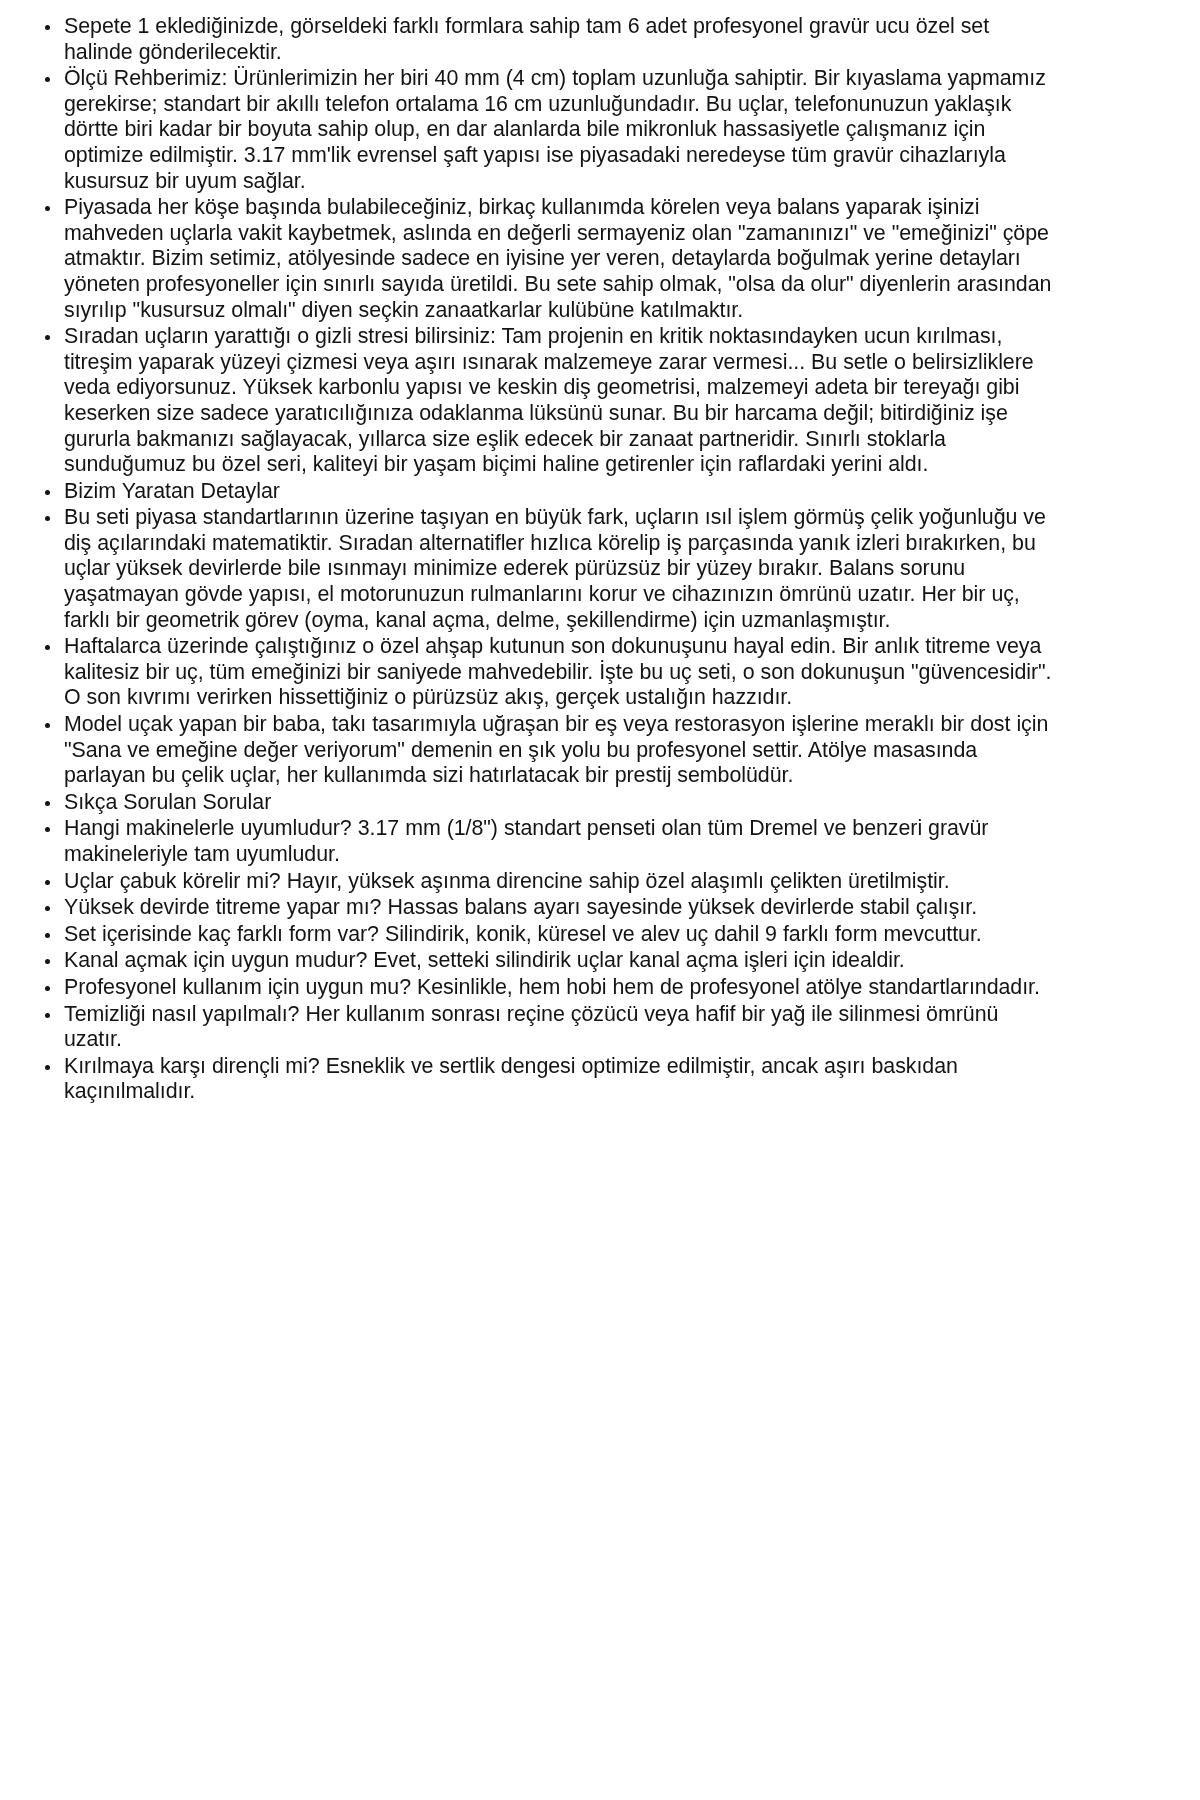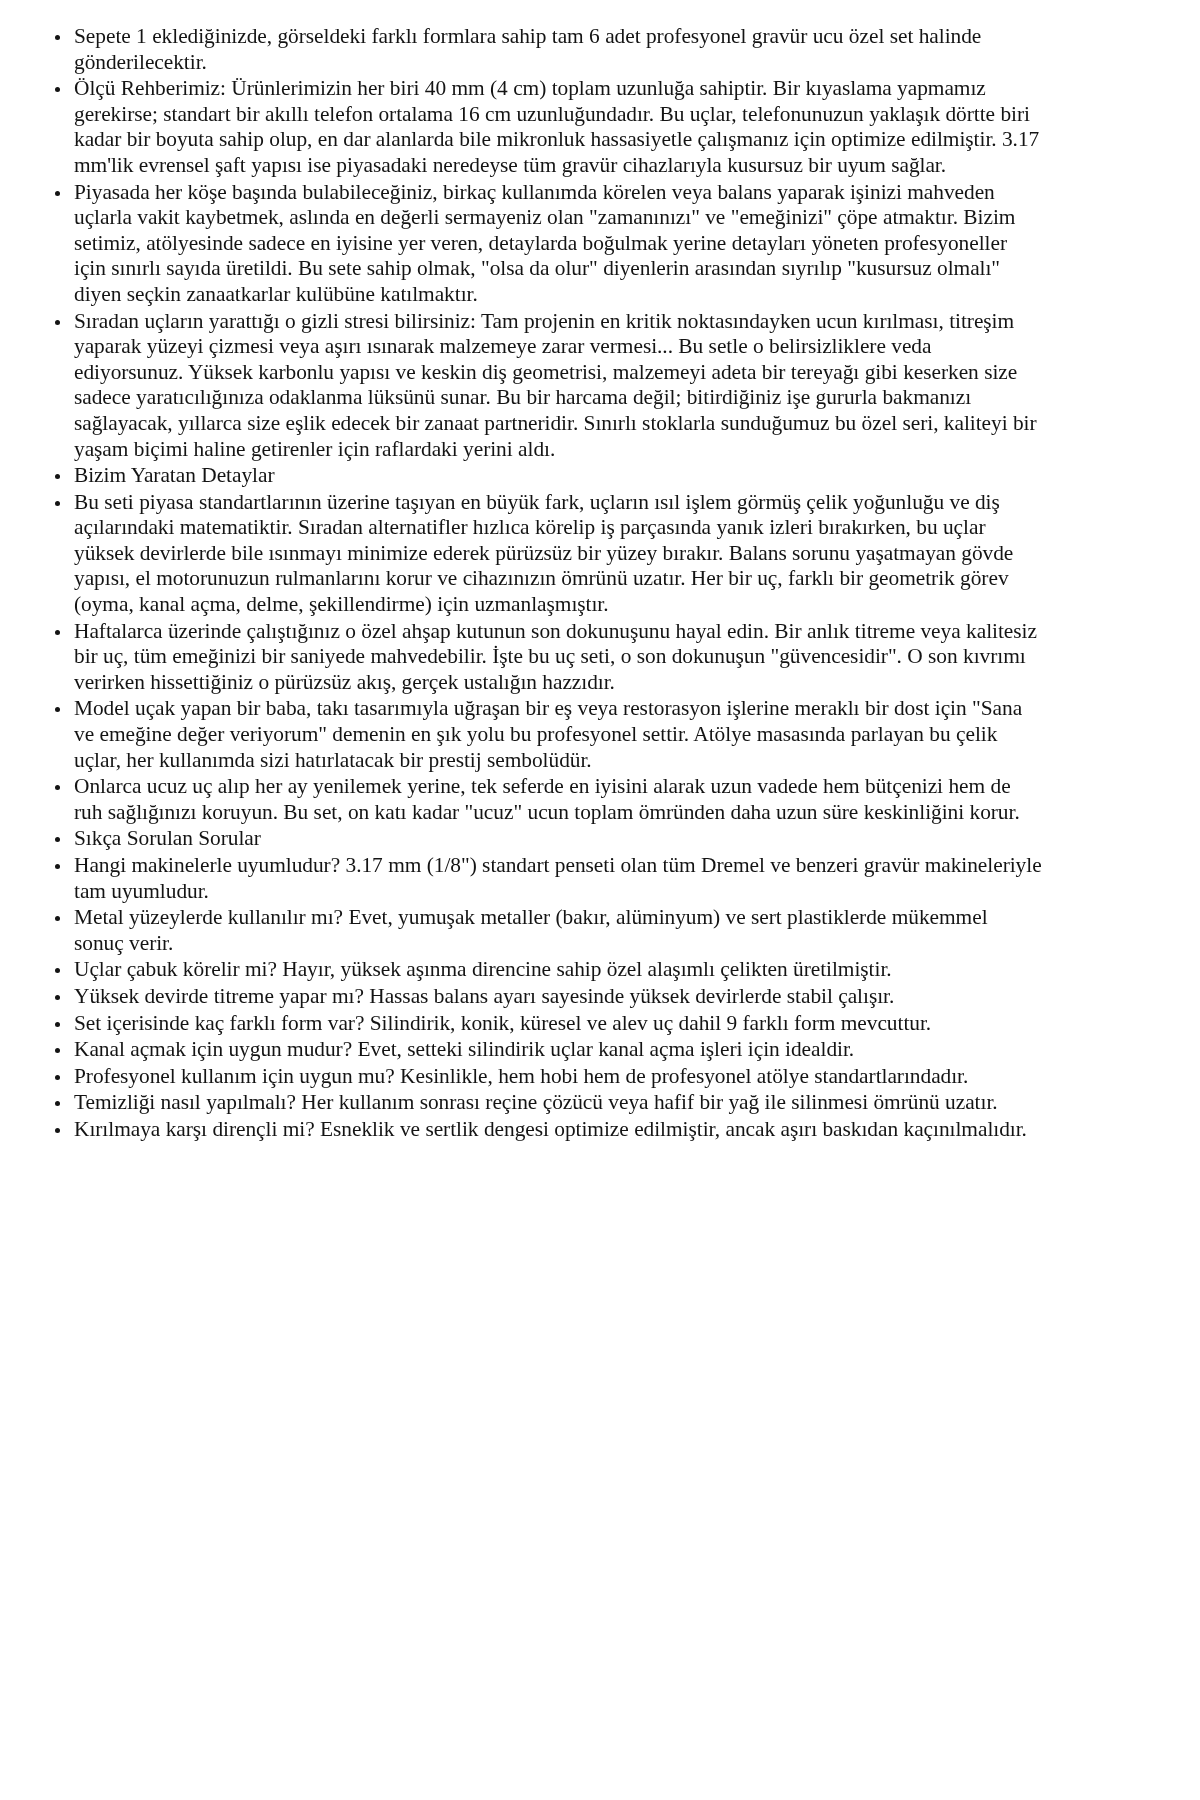--- a/index.html
+++ b/index.html
@@ -16,23 +16,22 @@
   }
   .page {
     box-sizing: border-box;
     width: 1200px;
     height: 1800px;
     padding: 6px 140px 0 22px;
     background: #ffffff;
   }
   ul.bullet-list {
     list-style: none;
-    margin: 18px;
+    margin: 8px;
     padding: 0;
-    font-family: Liberation Serif, serif;
   }
   ul.bullet-list > li {
     position: relative;
     padding-left: 34px;
     margin: 0 0 1px 0;
     font-size: 21.4px;
     line-height: 25.6px;
     letter-spacing: -0.05px;
     font-weight: 400;
     color: #141414;
@@ -56,24 +55,22 @@
 <div class="page">
   <ul class="bullet-list">
     <li>Sepete 1 eklediğinizde, görseldeki farklı formlara sahip tam 6 adet profesyonel gravür ucu özel set halinde gönderilecektir.</li>
     <li>Ölçü Rehberimiz: Ürünlerimizin her biri 40 mm (4 cm) toplam uzunluğa sahiptir. Bir kıyaslama yapmamız gerekirse; standart bir akıllı telefon ortalama 16 cm uzunluğundadır. Bu uçlar, telefonunuzun yaklaşık dörtte biri kadar bir boyuta sahip olup, en dar alanlarda bile mikronluk hassasiyetle çalışmanız için optimize edilmiştir. 3.17 mm'lik evrensel şaft yapısı ise piyasadaki neredeyse tüm gravür cihazlarıyla kusursuz bir uyum sağlar.</li>
     <li>Piyasada her köşe başında bulabileceğiniz, birkaç kullanımda körelen veya balans yaparak işinizi mahveden uçlarla vakit kaybetmek, aslında en değerli sermayeniz olan "zamanınızı" ve "emeğinizi" çöpe atmaktır. Bizim setimiz, atölyesinde sadece en iyisine yer veren, detaylarda boğulmak yerine detayları yöneten profesyoneller için sınırlı sayıda üretildi. Bu sete sahip olmak, "olsa da olur" diyenlerin arasından sıyrılıp "kusursuz olmalı" diyen seçkin zanaatkarlar kulübüne katılmaktır.</li>
     <li>Sıradan uçların yarattığı o gizli stresi bilirsiniz: Tam projenin en kritik noktasındayken ucun kırılması, titreşim yaparak yüzeyi çizmesi veya aşırı ısınarak malzemeye zarar vermesi... Bu setle o belirsizliklere veda ediyorsunuz. Yüksek karbonlu yapısı ve keskin diş geometrisi, malzemeyi adeta bir tereyağı gibi keserken size sadece yaratıcılığınıza odaklanma lüksünü sunar. Bu bir harcama değil; bitirdiğiniz işe gururla bakmanızı sağlayacak, yıllarca size eşlik edecek bir zanaat partneridir. Sınırlı stoklarla sunduğumuz bu özel seri, kaliteyi bir yaşam biçimi haline getirenler için raflardaki yerini aldı.</li>
     <li>Bizim Yaratan Detaylar</li>
     <li>Bu seti piyasa standartlarının üzerine taşıyan en büyük fark, uçların ısıl işlem görmüş çelik yoğunluğu ve diş açılarındaki matematiktir. Sıradan alternatifler hızlıca körelip iş parçasında yanık izleri bırakırken, bu uçlar yüksek devirlerde bile ısınmayı minimize ederek pürüzsüz bir yüzey bırakır. Balans sorunu yaşatmayan gövde yapısı, el motorunuzun rulmanlarını korur ve cihazınızın ömrünü uzatır. Her bir uç, farklı bir geometrik görev (oyma, kanal açma, delme, şekillendirme) için uzmanlaşmıştır.</li>
     <li>Haftalarca üzerinde çalıştığınız o özel ahşap kutunun son dokunuşunu hayal edin. Bir anlık titreme veya kalitesiz bir uç, tüm emeğinizi bir saniyede mahvedebilir. İşte bu uç seti, o son dokunuşun "güvencesidir". O son kıvrımı verirken hissettiğiniz o pürüzsüz akış, gerçek ustalığın hazzıdır.</li>
     <li>Model uçak yapan bir baba, takı tasarımıyla uğraşan bir eş veya restorasyon işlerine meraklı bir dost için "Sana ve emeğine değer veriyorum" demenin en şık yolu bu profesyonel settir. Atölye masasında parlayan bu çelik uçlar, her kullanımda sizi hatırlatacak bir prestij sembolüdür.</li>
-    <li>Onlarca ucuz uç alıp her ay yenilemek yerine, tek seferde en iyisini alarak uzun vadede hem bütçenizi hem de ruh sağlığınızı koruyun. Bu set, on katı kadar "ucuz" ucun toplam ömründen daha uzun süre keskinliğini korur.</li>
     <li>Sıkça Sorulan Sorular</li>
     <li>Hangi makinelerle uyumludur? 3.17 mm (1/8") standart penseti olan tüm Dremel ve benzeri gravür makineleriyle tam uyumludur.</li>
-    <li>Metal yüzeylerde kullanılır mı? Evet, yumuşak metaller (bakır, alüminyum) ve sert plastiklerde mükemmel sonuç verir.</li>
     <li>Uçlar çabuk körelir mi? Hayır, yüksek aşınma direncine sahip özel alaşımlı çelikten üretilmiştir.</li>
     <li>Yüksek devirde titreme yapar mı? Hassas balans ayarı sayesinde yüksek devirlerde stabil çalışır.</li>
     <li>Set içerisinde kaç farklı form var? Silindirik, konik, küresel ve alev uç dahil 9 farklı form mevcuttur.</li>
     <li>Kanal açmak için uygun mudur? Evet, setteki silindirik uçlar kanal açma işleri için idealdir.</li>
     <li>Profesyonel kullanım için uygun mu? Kesinlikle, hem hobi hem de profesyonel atölye standartlarındadır.</li>
     <li>Temizliği nasıl yapılmalı? Her kullanım sonrası reçine çözücü veya hafif bir yağ ile silinmesi ömrünü uzatır.</li>
     <li>Kırılmaya karşı dirençli mi? Esneklik ve sertlik dengesi optimize edilmiştir, ancak aşırı baskıdan kaçınılmalıdır.</li>
   </ul>
 </div>
 

